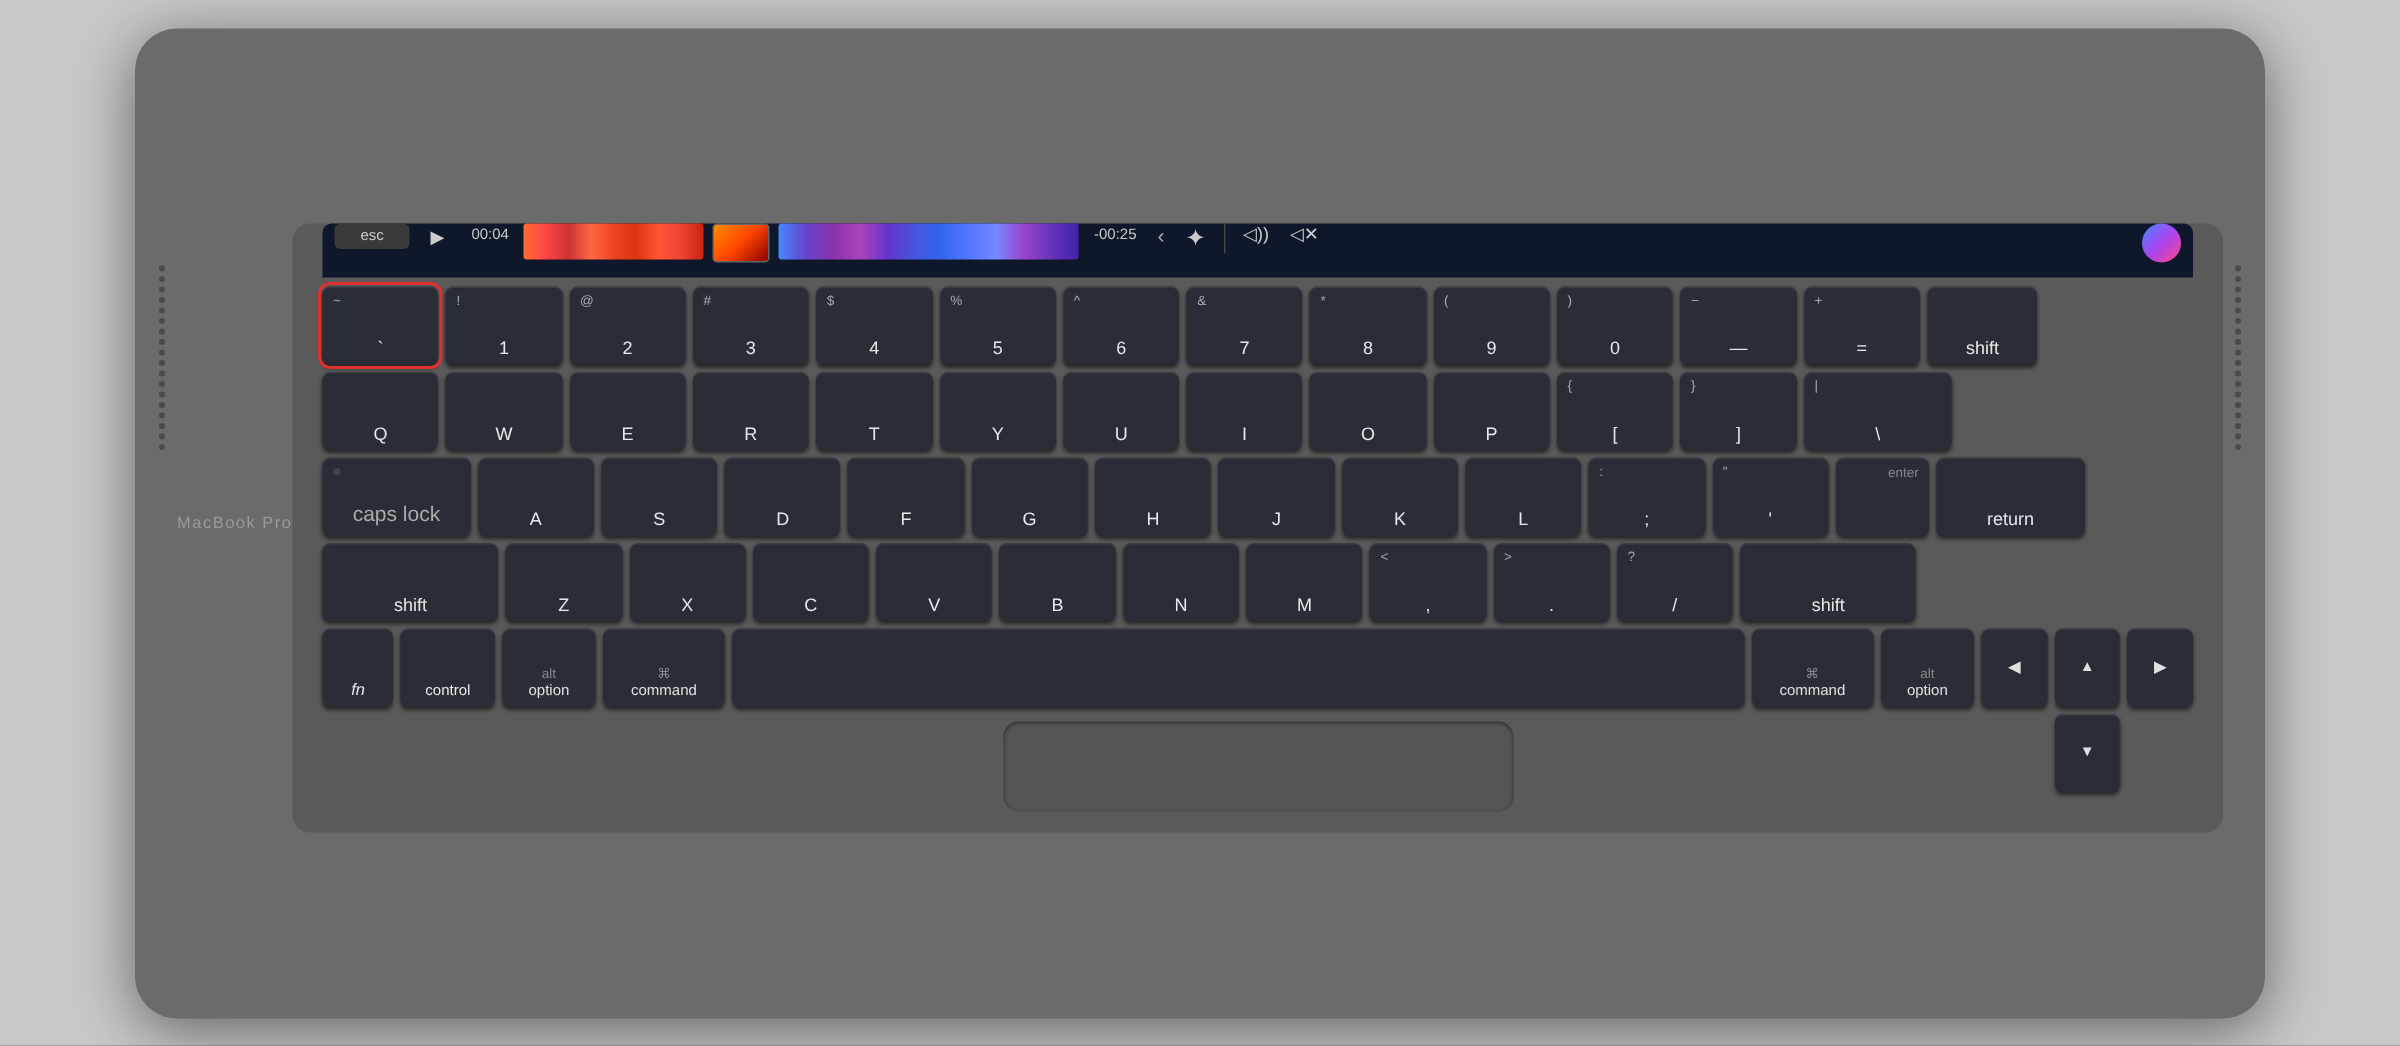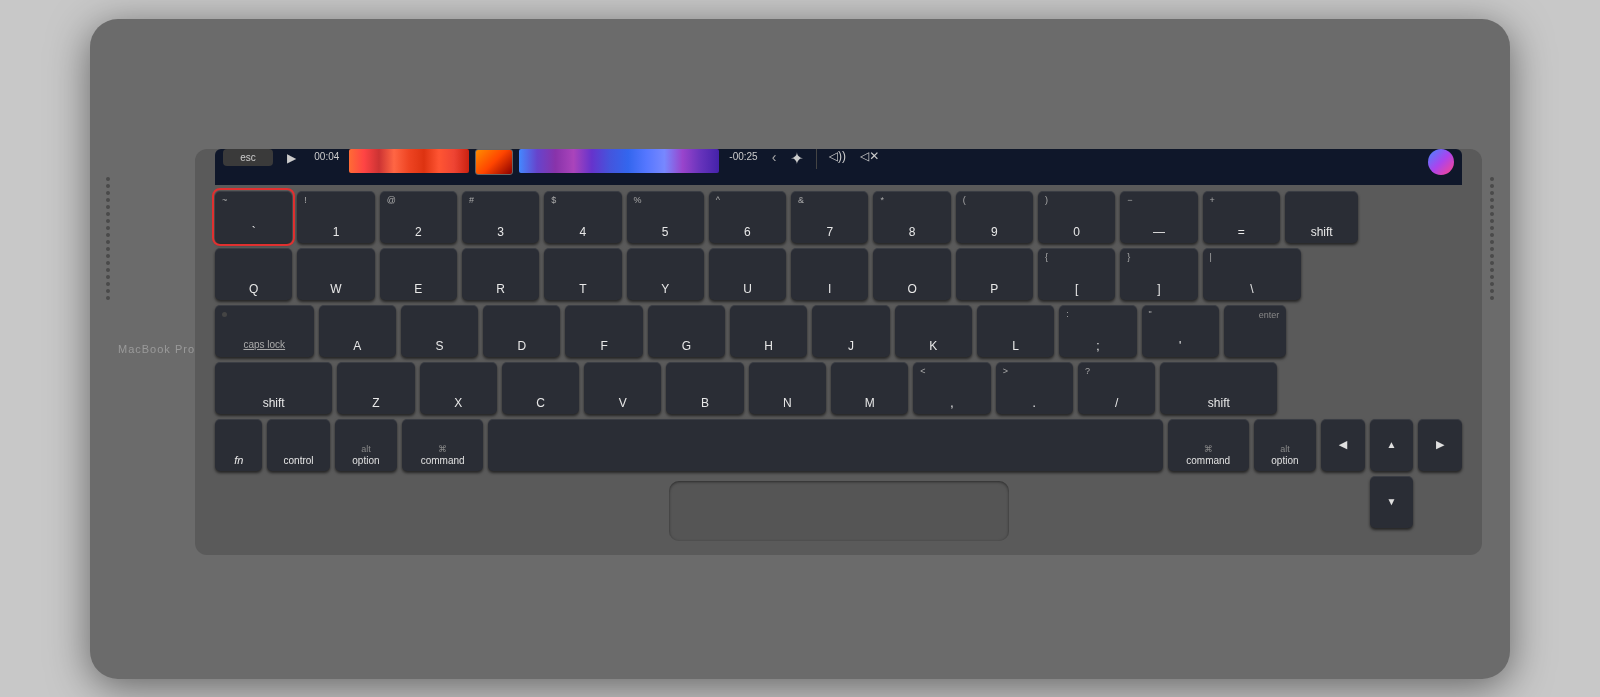--- a/index.html
+++ b/index.html
@@ -439,21 +439,21 @@
         </div>
         <div class="key key-return" style="position:relative;">
           <span class="top-symbol">|</span>
           <span class="main-label">\</span>
         </div>
       </div>
 
       <div class="key-row">
         <div class="key key-caps" style="position:relative;">
           <div class="caps-dot"></div>
-          <span style="font-size:10px;color:#aaa;text-decoration:underline;">caps lock</span>
+          <span style="font-size:14px;color:#aaa;">caps lock</span>
         </div>
         <div class="key key-normal">
             <span class="main-label">A</span>
           </div>
         <div class="key key-normal">
             <span class="main-label">S</span>
           </div>
         <div class="key key-normal">
             <span class="main-label">D</span>
           </div>
@@ -478,20 +478,23 @@
         <div class="key key-normal" style="position:relative;">
           <span class="top-symbol">:</span>
           <span class="main-label">;</span>
         </div>
         <div class="key key-normal" style="position:relative;">
           <span class="top-symbol">"</span>
           <span class="main-label">'</span>
         </div>
         <div class="key key-enter" style="position:relative;">
           <span class="enter-top">enter</span>
+        </div>
+        <div class="key key-return">
+          <span class="main-label">return</span>
         </div>
       </div>
 
       <div class="key-row">
         <div class="key key-shift-left">
           <span class="main-label">shift</span>
         </div>
         <div class="key key-normal">
             <span class="main-label">Z</span>
           </div>

